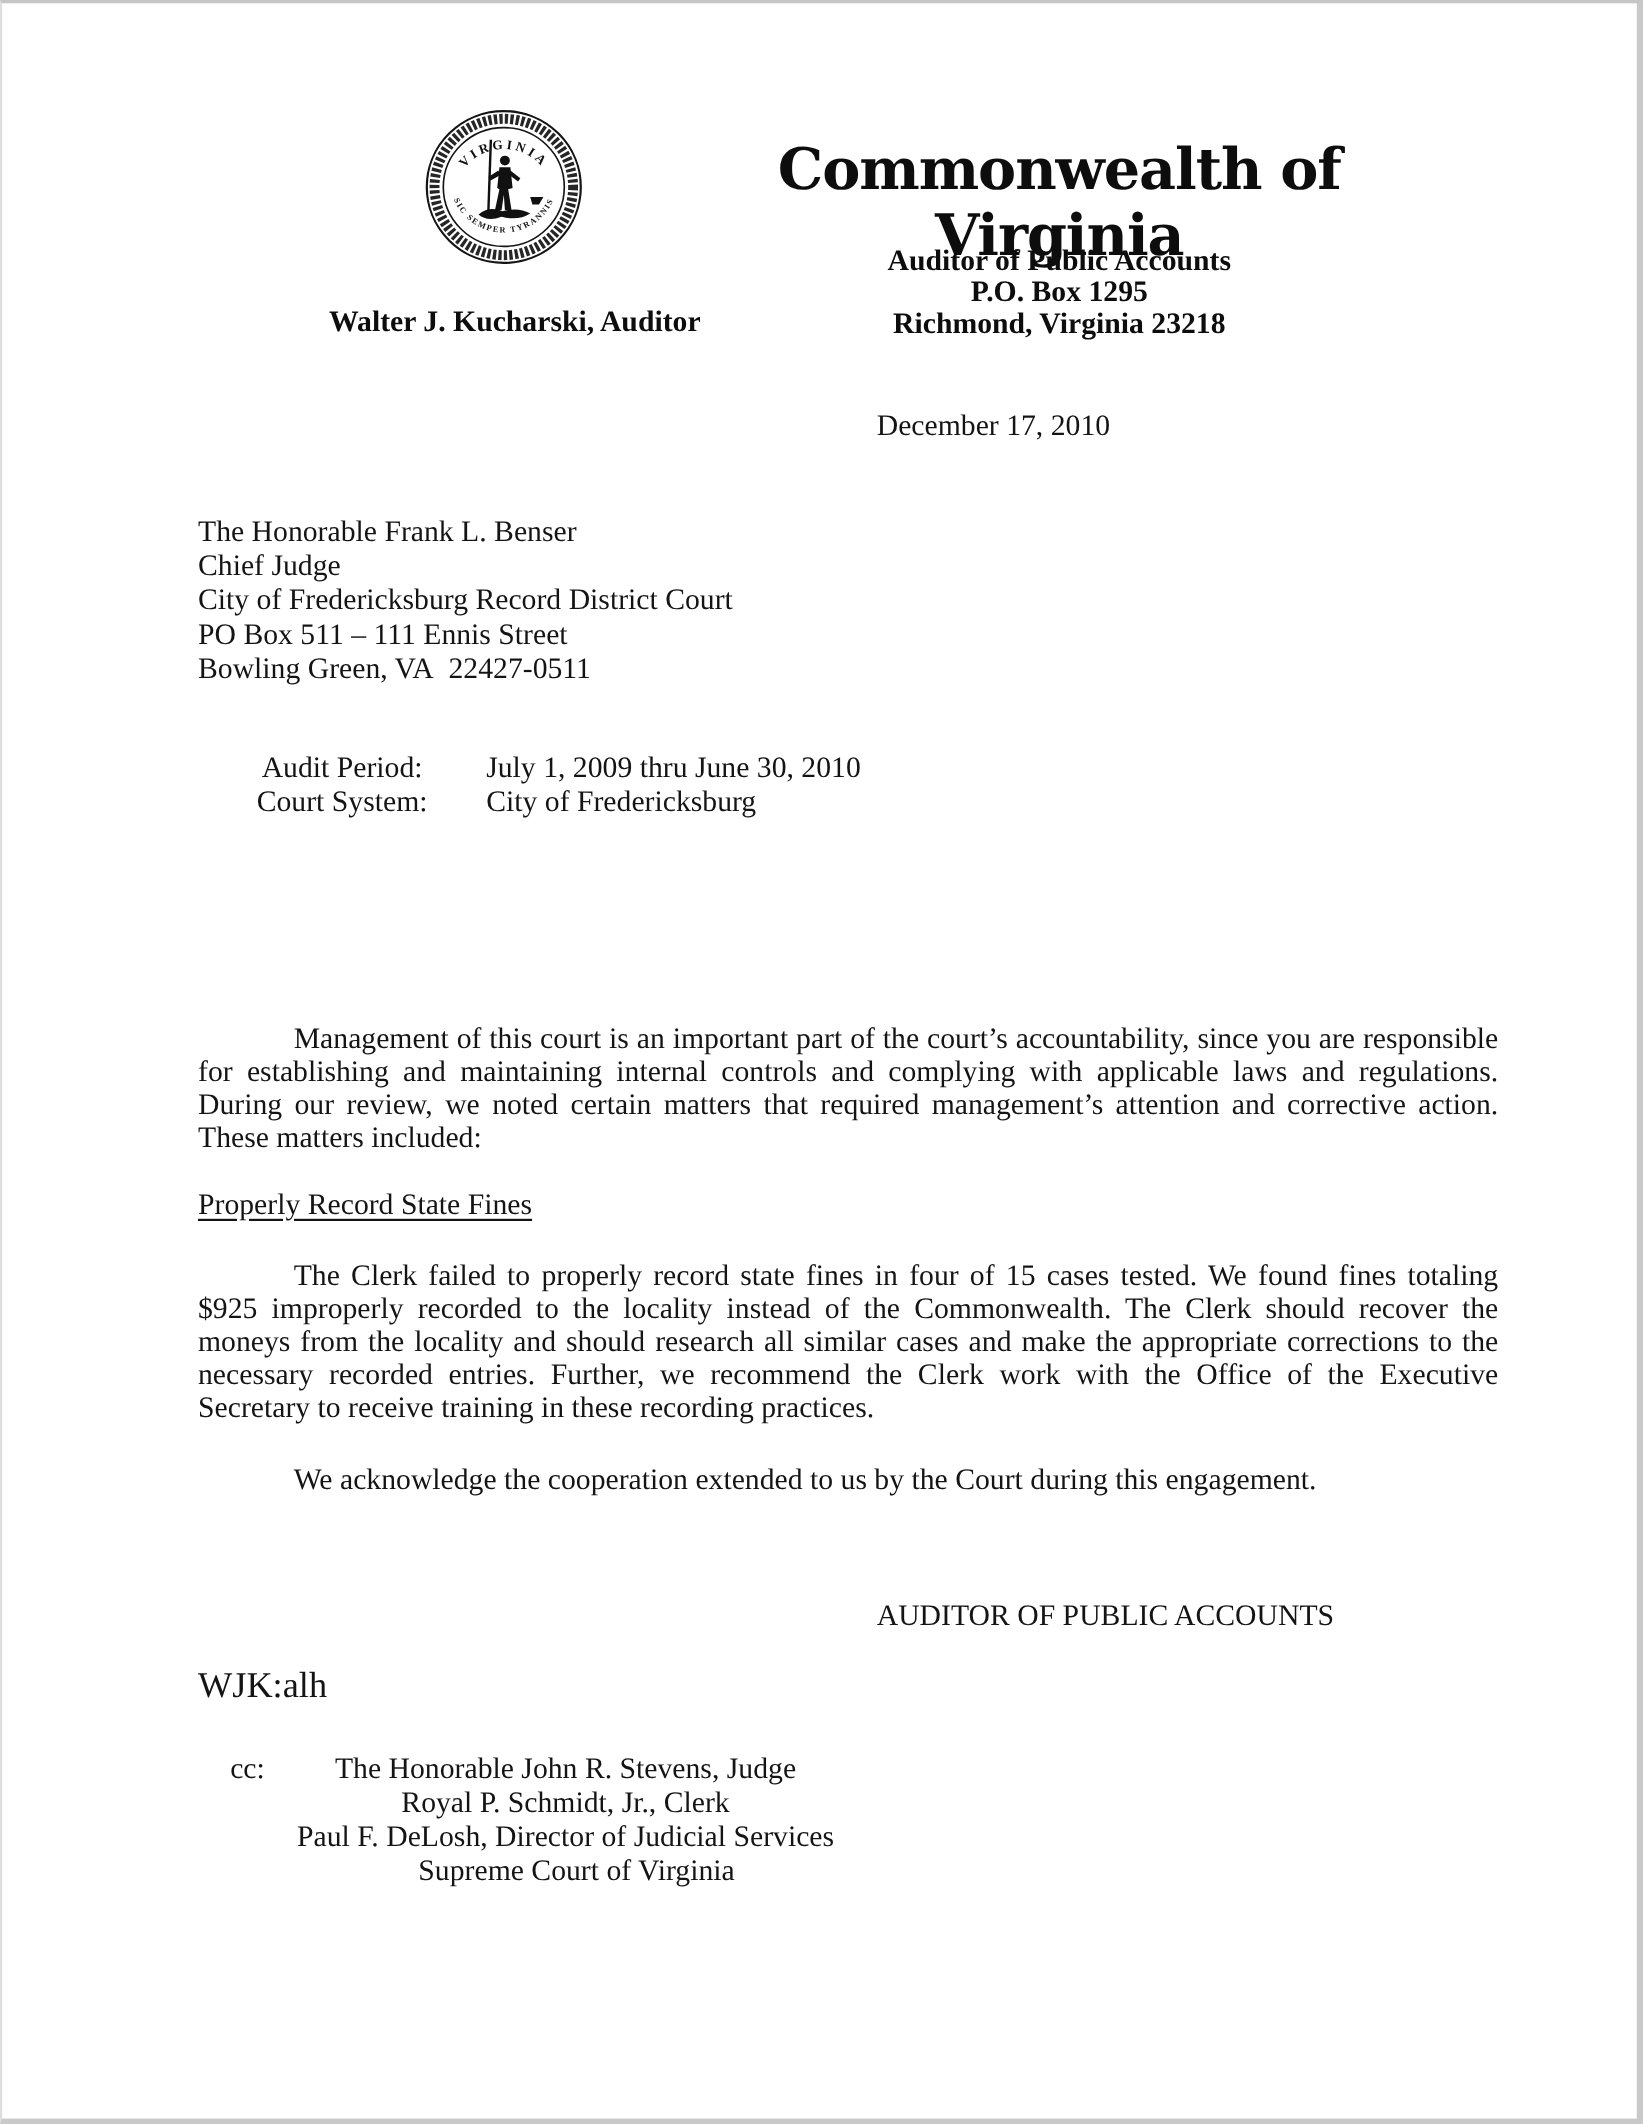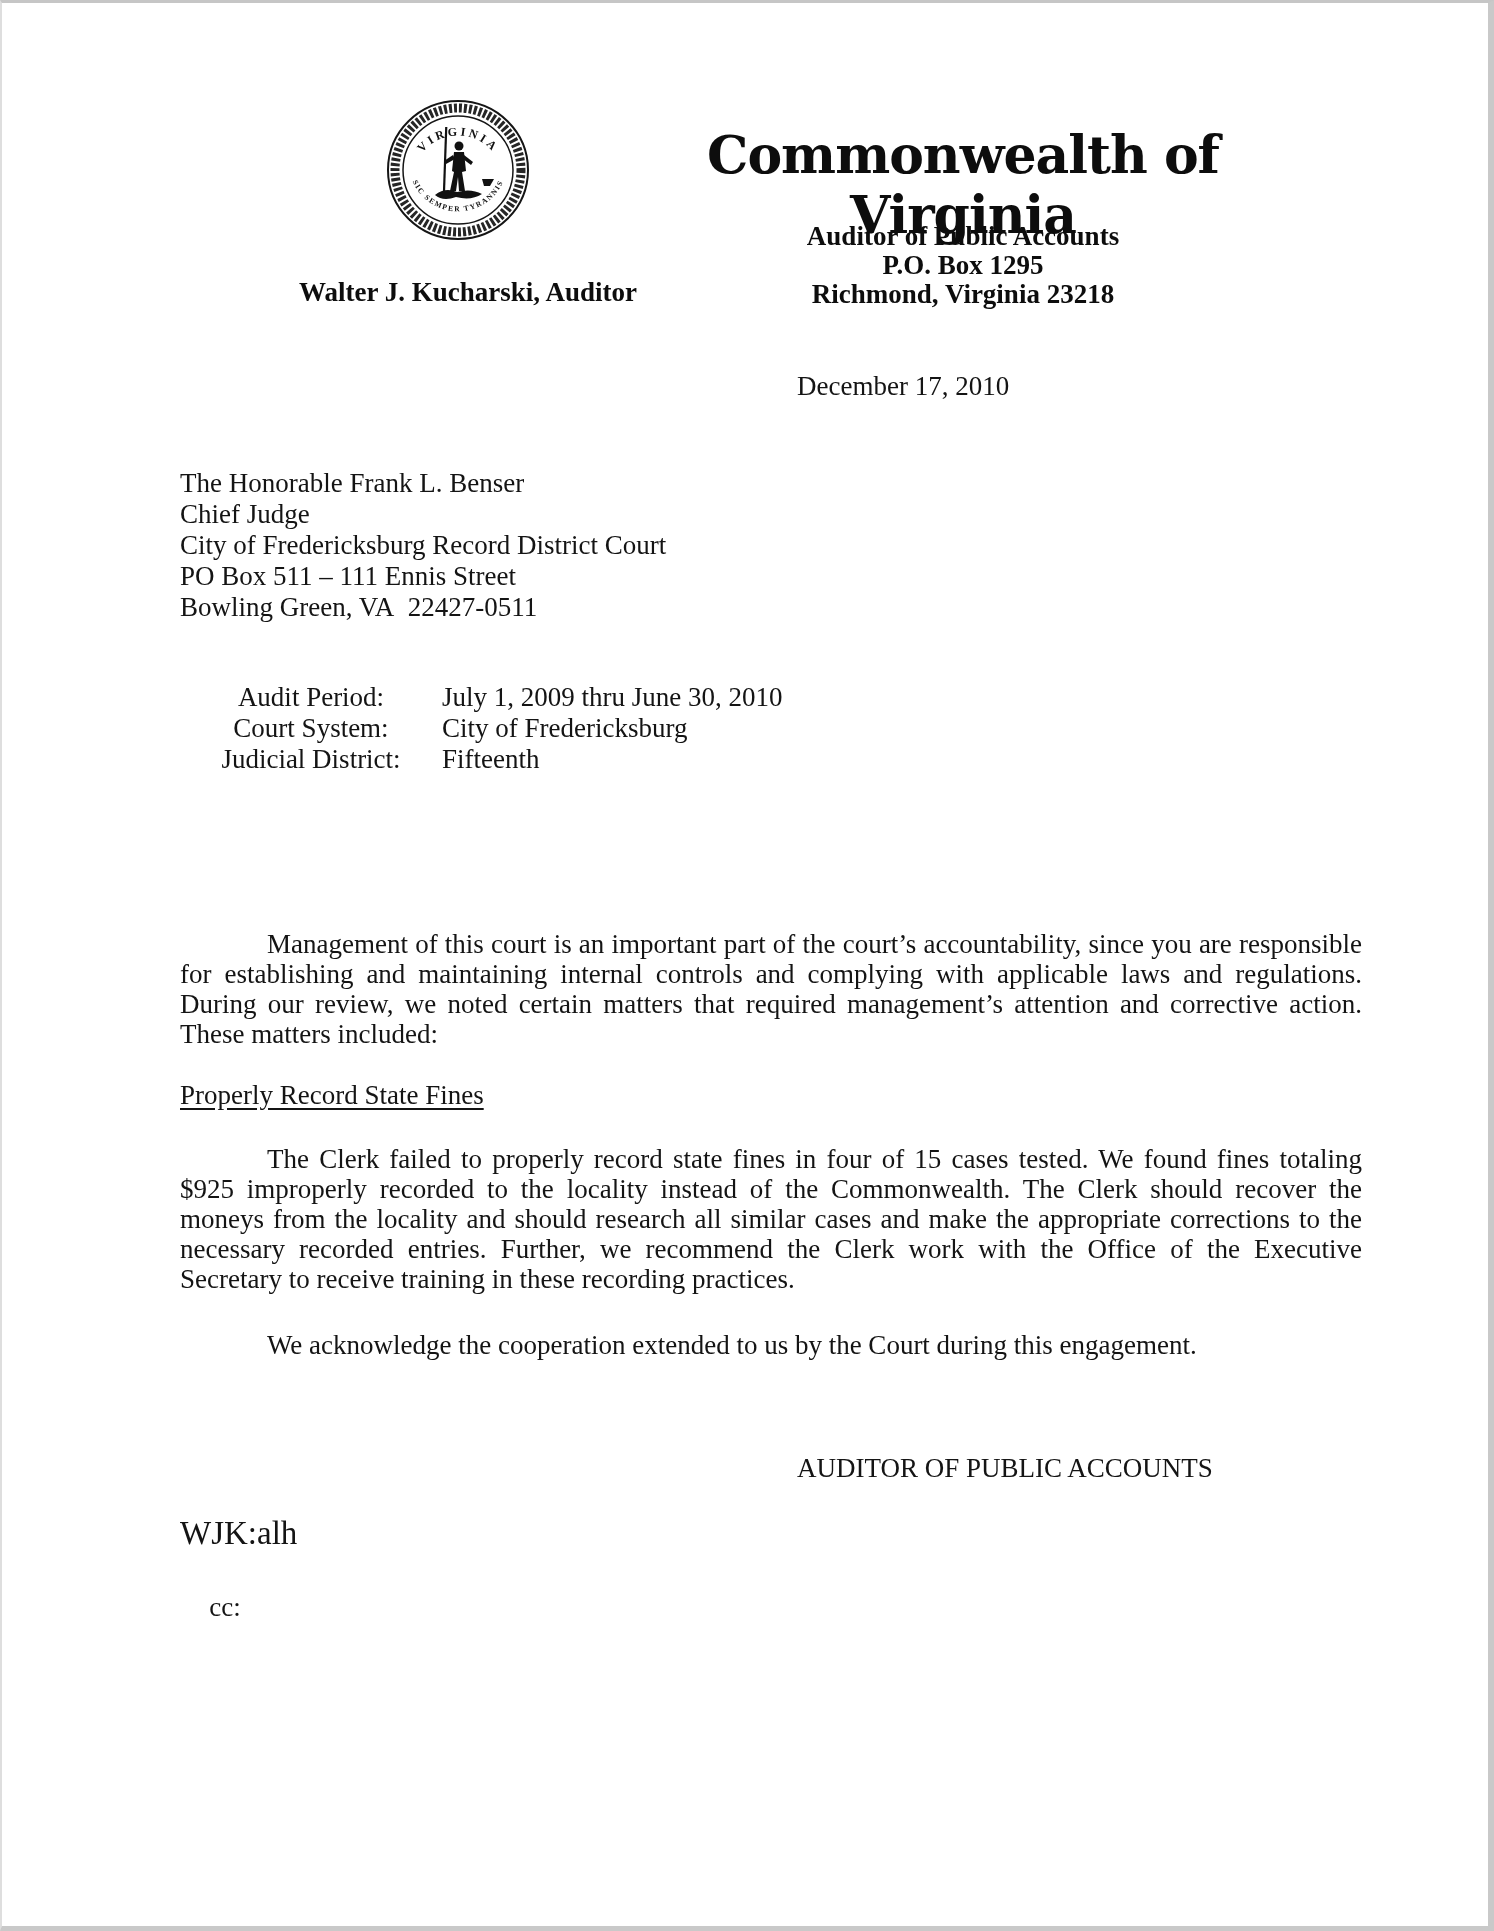--- a/index.html
+++ b/index.html
@@ -118,34 +118,36 @@
 
   <div class="abs audit-info">
     <div class="audit-row">
       <span class="audit-label">Audit Period:</span>
       <span>July 1, 2009 thru June 30, 2010</span>
     </div>
     <div class="audit-row">
       <span class="audit-label">Court System:</span>
       <span>City of Fredericksburg</span>
     </div>
-    <div class="audit-row">
-      <span class="audit-label">Judicial District:</span>
-      <span>Fifteenth</span>
-    </div>
   </div>
 
   <p class="abs body-para p2">Management of this court is an important part of the court’s accountability, since you are responsible for establishing and maintaining internal controls and complying with applicable laws and regulations.  During our review, we noted certain matters that required management’s attention and corrective action.  These matters included:</p>
 
   <div class="abs finding-heading">Properly Record State Fines</div>
 
   <p class="abs body-para p3">The Clerk failed to properly record state fines in four of 15 cases tested.  We found fines totaling $925 improperly recorded to the locality instead of the Commonwealth.  The Clerk should recover the moneys from the locality and should research all similar cases and make the appropriate corrections to the necessary recorded entries.  Further, we recommend the Clerk work with the Office of the Executive Secretary to receive training in these recording practices.</p>
   <p class="abs body-para p4">We acknowledge the cooperation extended to us by the Court during this engagement.</p>
 
   <div class="abs signature-org">AUDITOR OF PUBLIC ACCOUNTS</div>
 
   <div class="abs reference">WJK:alh</div>
 
   <div class="abs cc-block">
     <span class="cc-label">cc:</span>
+    <span>
+      <div class="cc-entry">The Honorable John R. Stevens, Judge</div>
+      <div class="cc-entry">Royal P. Schmidt, Jr., Clerk</div>
+      <div class="cc-entry">Paul F. DeLosh, Director of Judicial Services</div>
+      <div class="cc-entry indent">Supreme Court of Virginia</div>
+    </span>
   </div>
 
 </div>
 
 </body></html>

